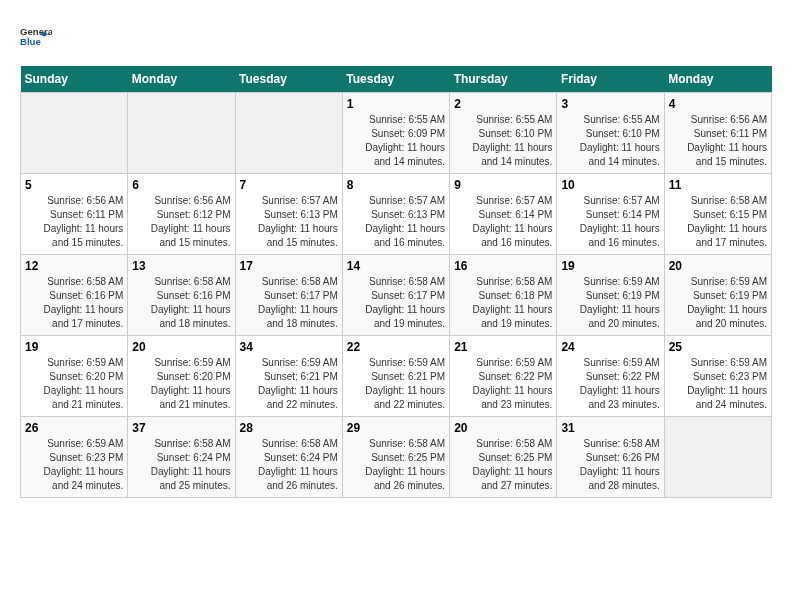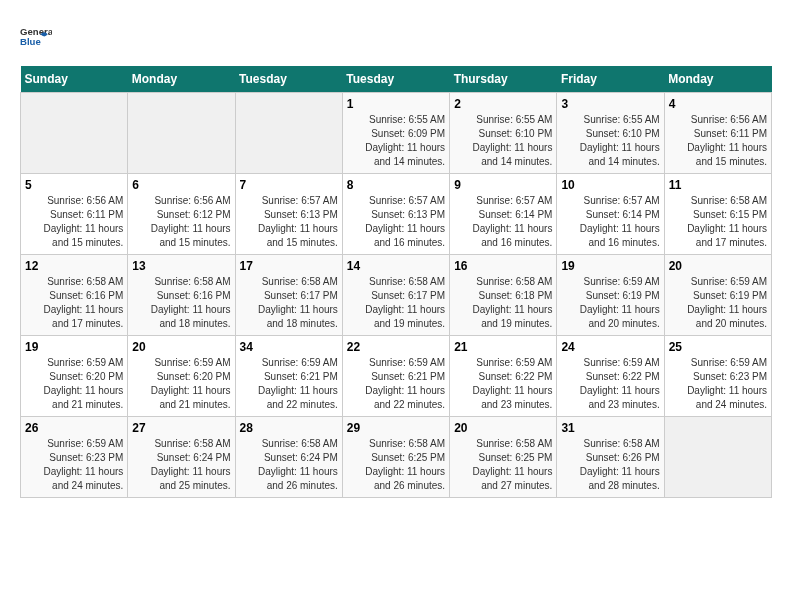--- a/index.html
+++ b/index.html
@@ -264,21 +264,21 @@
       </td>
       </tr>
       <tr>
         <td>
         <div class="day-number">26</div>
         <div class="day-info">
           Sunrise: 6:59 AM<br>Sunset: 6:23 PM<br>Daylight: 11 hours and 24 minutes.
         </div>
       </td>
         <td>
-        <div class="day-number">27</div>
+        <div class="day-number">37</div>
         <div class="day-info">
           Sunrise: 6:58 AM<br>Sunset: 6:24 PM<br>Daylight: 11 hours and 25 minutes.
         </div>
       </td>
         <td>
         <div class="day-number">28</div>
         <div class="day-info">
           Sunrise: 6:58 AM<br>Sunset: 6:24 PM<br>Daylight: 11 hours and 26 minutes.
         </div>
       </td>

